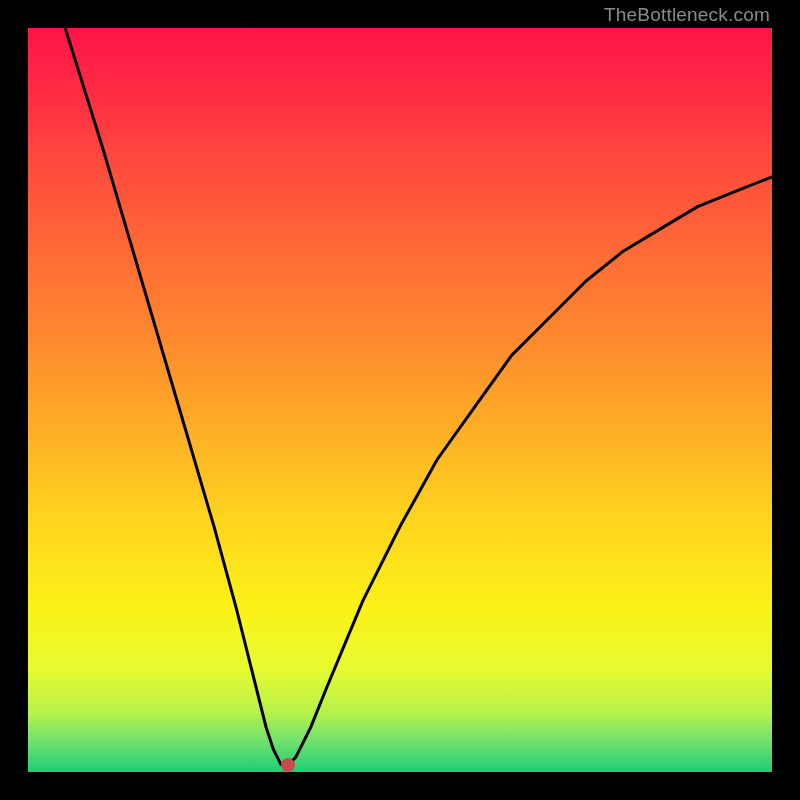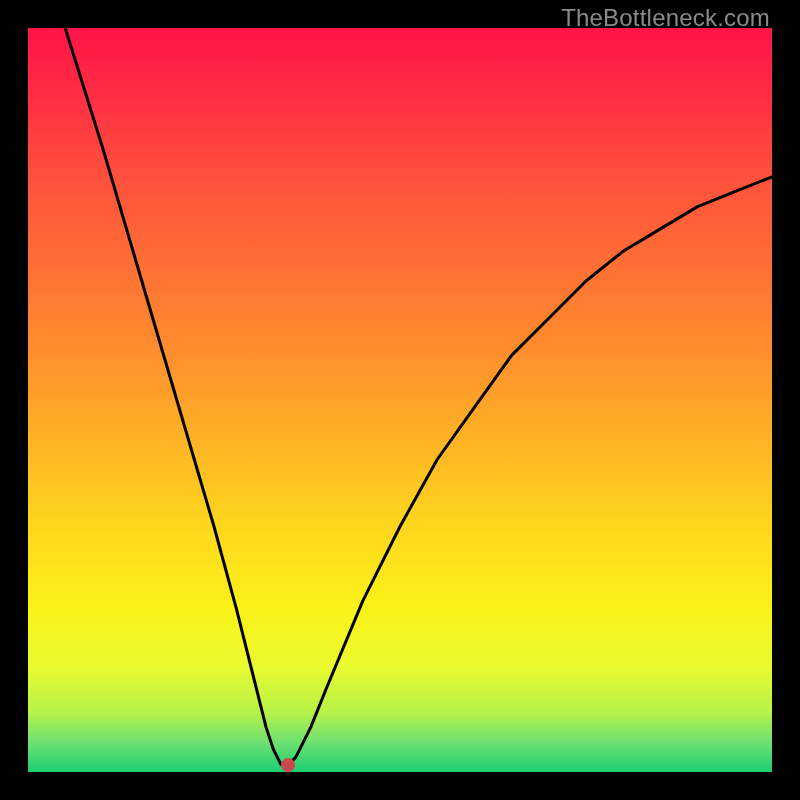--- a/index.html
+++ b/index.html
@@ -38,21 +38,21 @@
       #b6f24a 92%,
       #6ee070 96%,
       #1ccf74 100%
     );
   }
   .watermark {
     position: absolute;
     top: 4px;
     right: 30px;
     color: #8a8a8a;
-    font-size: 24px;
+    font-size: 19px;
     font-weight: 500;
     letter-spacing: 0.2px;
     user-select: none;
   }
   svg.curve {
     position: absolute;
     left: 0;
     top: 0;
     width: 744px;
     height: 744px;

